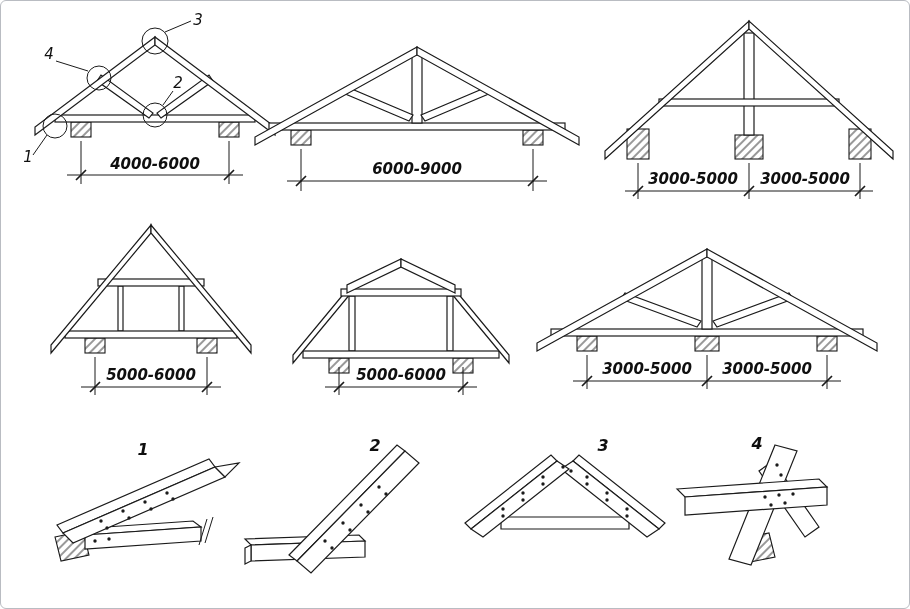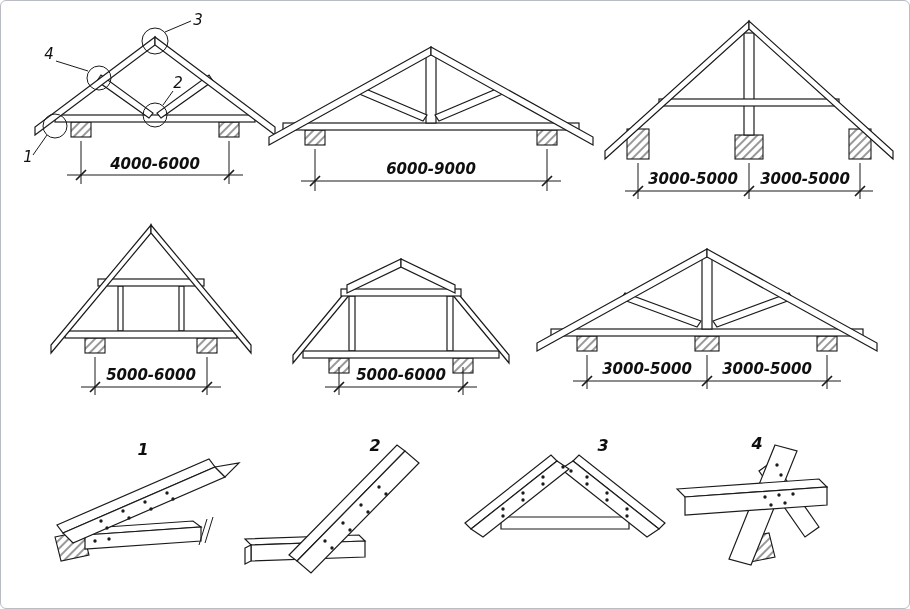--- a/index.html
+++ b/index.html
@@ -56,21 +56,21 @@
         <path class="dim" d="M154,82 L144,96"></path>
         <path class="dim" d="M14,146 L28,126"></path>
         <text class="cotxt" x="179" y="16">3</text>
         <text class="cotxt" x="30" y="50">4</text>
         <text class="cotxt" x="159" y="79">2</text>
         <text class="cotxt" x="9" y="153">1</text>
       </g>
     </svg>
   </div>
 
-  <div class="fig" style="left:260px;top:8px;">
+  <div class="fig" style="left:246px;top:8px;">
     <svg width="340" height="205" viewBox="0 0 340 205">
       <defs>
           <pattern id="wh2" width="6" height="6" patternUnits="userSpaceOnUse" patternTransform="rotate(45)">
             <line x1="3" y1="0" x2="3" y2="6" stroke="#444" stroke-width="1.1"></line>
           </pattern>
         </defs>
       <g>
         <rect class="sup" fill="url(#wh2)" x="44" y="121" width="20" height="15"></rect>
         <rect class="sup" fill="url(#wh2)" x="276" y="121" width="20" height="15"></rect>
       </g>

